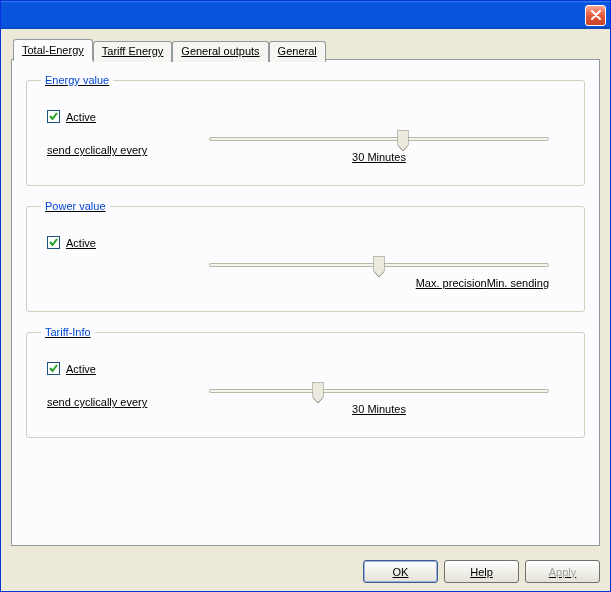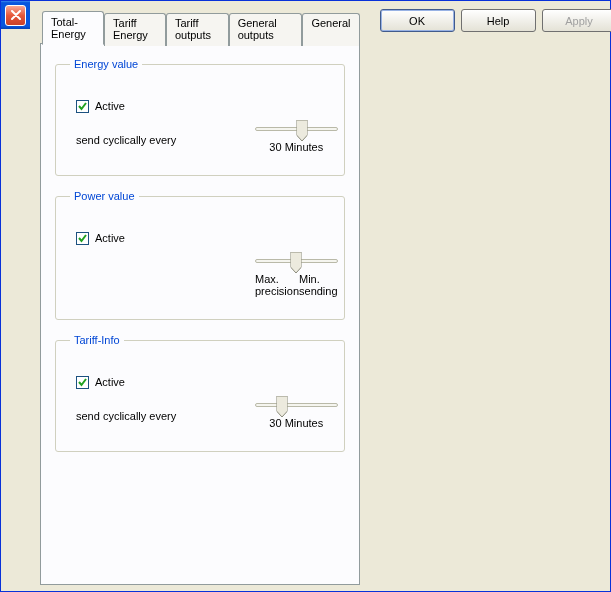--- a/index.html
+++ b/index.html
@@ -11,20 +11,22 @@
     width: 611px;
     height: 592px;
     overflow: hidden;
   }
   .window {
     width: 611px;
     height: 592px;
     border: 1px solid #0831d9;
     background: #ece9d8;
     display: flex;
+    flex-direction: column;
+    text-decoration: underline;
   }
   .titlebar {
     height: 28px;
     background: linear-gradient(to bottom, #3c8cf0 0%, #0855dd 6%, #0855dd 90%, #0442b3 100%);
     display: flex;
     justify-content: flex-end;
     align-items: center;
     padding: 0 4px;
   }
   .close-btn {
@@ -88,40 +90,40 @@
     padding: 10px 6px 22px 14px;
     position: relative;
   }
   fieldset.group legend {
     padding: 0 4px;
     color: #0046d5;
     font-size: 11px;
   }
   .checkbox-row {
     display: flex;
-    align-items: flex-start;
+    align-items: center;
     gap: 6px;
-    margin: 20px 0 14px 6px;
+    margin: 14px 0 14px 6px;
   }
   .checkbox {
     width: 13px;
     height: 13px;
     border: 1px solid #1c5180;
     background: #fff;
     display: flex;
     align-items: center;
     justify-content: center;
     cursor: pointer;
   }
   .checkbox svg { display: block; }
   .slider-row {
     display: flex;
     align-items: center;
     margin-left: 6px;
-    gap: 19px;
+    gap: 2px;
   }
   .slider-label {
     width: 160px;
   }
   .slider-wrap {
     flex: 1;
     display: flex;
     flex-direction: column;
     align-items: center;
     position: relative;
@@ -194,21 +196,20 @@
       <svg width="10" height="10" viewBox="0 0 10 10">
         <path d="M1 1 L9 9 M9 1 L1 9" stroke="#fff" stroke-width="2" stroke-linecap="round"></path>
       </svg>
     </div>
   </div>
 
   <div class="content">
     <div class="tab-strip">
       <div class="tab active">Total-Energy</div>
       <div class="tab">Tariff Energy</div>
-      <div class="tab">Tariff outputs</div>
       <div class="tab">General outputs</div>
       <div class="tab">General</div>
     </div>
 
     <div class="tab-page">
 
       <fieldset class="group group-tall">
         <legend>Energy value</legend>
         <div class="checkbox-row">
           <div class="checkbox">

